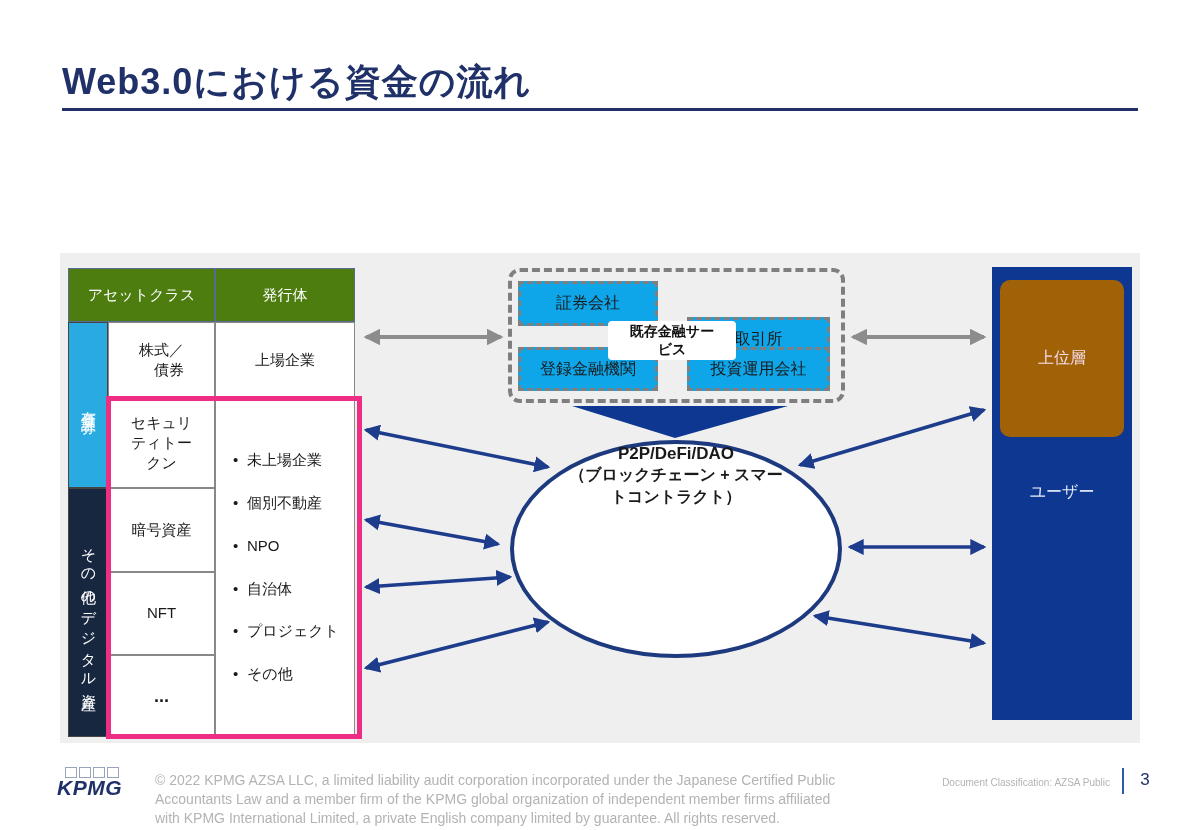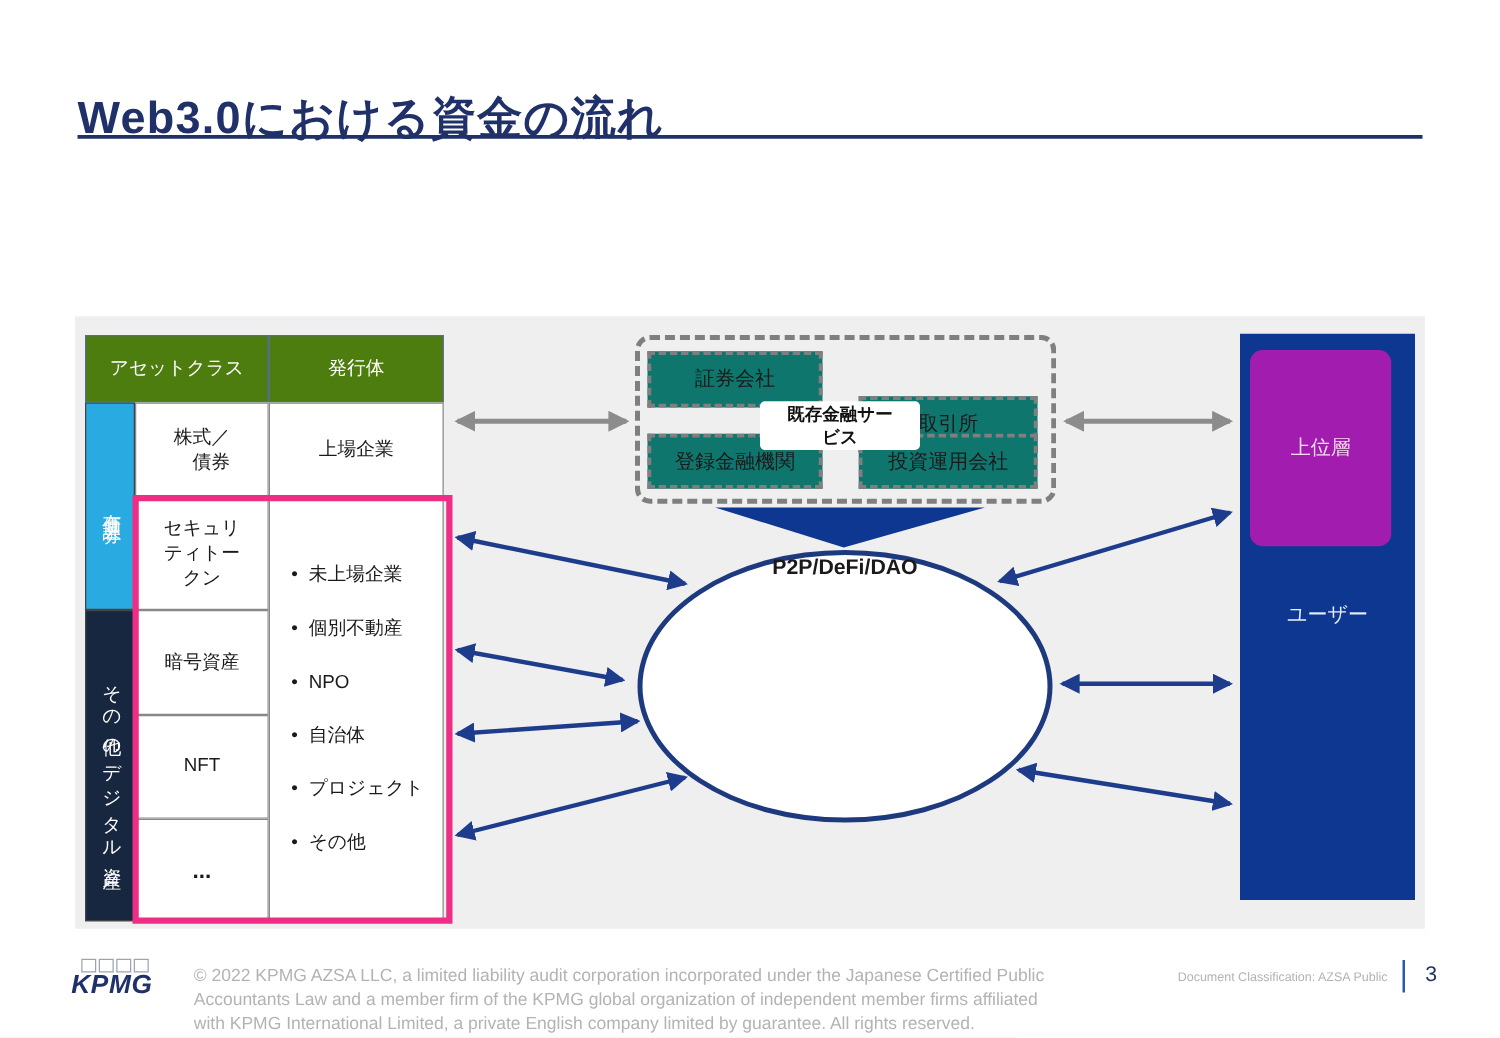--- a/index.html
+++ b/index.html
@@ -5,21 +5,21 @@
   * { margin:0; padding:0; box-sizing:border-box; }
   body {
     width:1200px; height:830px; position:relative; background:#ffffff;
     font-family:"Liberation Sans","DejaVu Sans",sans-serif; overflow:hidden;
   }
   .abs { position:absolute; }
 
   
   .slide-title {
     left:62px; top:58px; width:1080px;
-    font-size:36px; font-weight:bold; color:#1F3168; letter-spacing:1px;margin-top:12px;
+    font-size:36px; font-weight:bold; color:#1F3168; letter-spacing:1px;
   }
   .title-rule { left:62px; top:108px; width:1076px; height:0; border-top:3px solid #1F3168; }
 
   
   .diagram-bg { left:60px; top:253px; width:1080px; height:490px; background:#EFEFF0; }
 
   
   .cell {
     position:absolute; display:flex; align-items:center; justify-content:center;
     font-size:15px; color:#1a1a1a; text-align:center; background:#fff;
@@ -51,21 +51,21 @@
     left:106px; top:396px; width:256px; height:343px;
     border:5px solid #EE2D85; background:transparent; z-index:5;
   }
 
   
   .dash-outer {
     left:508px; top:268px; width:337px; height:135px;
     border:4px dashed #7F7F7F; border-radius:12px;
   }
   .dash-box {
-    position:absolute; background:#0f766e; border:3px dashed #7F7F7F;
+    position:absolute; background:#0ea5e9; border:3px dashed #7F7F7F;
     display:flex; align-items:center; justify-content:center;
     font-size:16px; color:#1a1a1a;
   }
   .b-shoken { left:518px; top:281px; width:140px; height:45px; }
   .b-torihiki { left:687px; top:281px; width:143px; height:45px;margin-top:36px; }
   .b-toroku { left:518px; top:347px; width:140px; height:44px; }
   .b-toshi { left:687px; top:347px; width:143px; height:44px; }
   .dash-label {
     left:608px; top:321px; width:128px; min-height:36px; background:#fff;
     display:flex; align-items:center; justify-content:center; text-align:center;
@@ -80,21 +80,21 @@
     background:#fff; border:4px solid #1E3A7E; border-radius:50%;
     display:flex; flex-direction:column; align-items:center; justify-content:flex-start;
     z-index:3; text-align:center;
   }
   .ellipse .t1 { font-size:17px; font-weight:bold; color:#1a1a1a; }
   .ellipse .t2 { font-size:16px; font-weight:bold; color:#1a1a1a; width:220px; line-height:1.35; }
 
   
   .user-panel { left:992px; top:267px; width:140px; height:453px; background:#0D3790; z-index:2; }
   .upper-box {
-    left:1000px; top:280px; width:113px; height:157px; background:#a21caf;
+    left:1000px; top:280px; width:124px; height:157px; background:#a16207;
     border-radius:10px; display:flex; align-items:center; justify-content:center;
     font-size:16px; color:#F6DCEC; z-index:3;
   }
   .users-label {
     left:992px; top:482px; width:140px; text-align:center;
     font-size:16px; color:#E6EEF8; z-index:3;
   }
 
   
   .arrows { left:0; top:0; width:1200px; height:830px; pointer-events:none; z-index:4; }
@@ -156,20 +156,21 @@
 <div class="dash-box b-shoken">証券会社</div>
 <div class="dash-box b-torihiki">取引所</div>
 <div class="dash-box b-toroku">登録金融機関</div>
 <div class="dash-box b-toshi">投資運用会社</div>
 <div class="abs dash-label">
     <span>既存金融サービス</span>
   </div>
 
 <div class="abs ellipse">
   <div class="t1">P2P/DeFi/DAO</div>
+  <div class="t2">（ブロックチェーン + スマートコントラクト）</div>
 </div>
 
 <div class="abs user-panel"></div>
 <div class="abs upper-box">上位層</div>
 <div class="abs users-label">ユーザー</div>
 
 <svg class="abs arrows" viewBox="0 0 1200 830">
   <defs>
     <marker id="mb" viewBox="0 0 10 10" refX="8.5" refY="5" markerWidth="4.6" markerHeight="4.6" orient="auto-start-reverse">
       <path d="M0,0 L10,5 L0,10 z" fill="#1E3C8C"></path>

